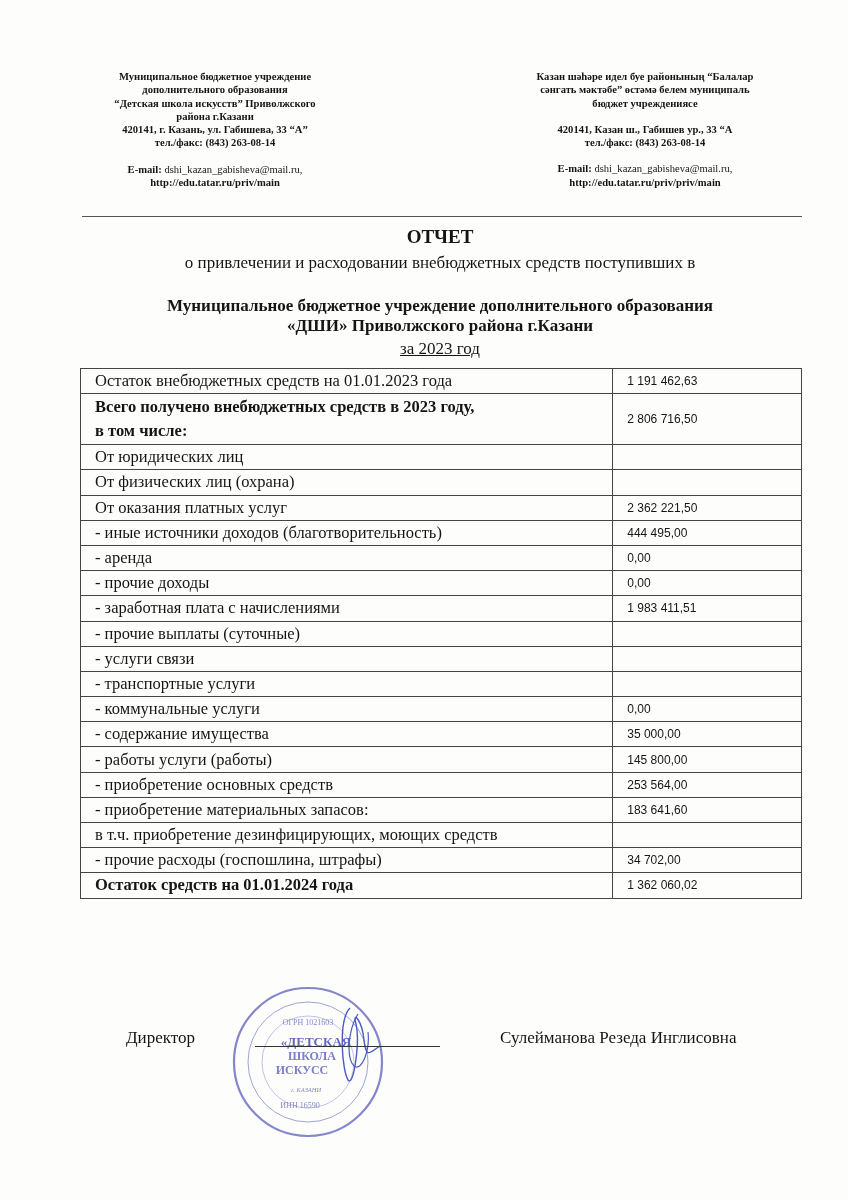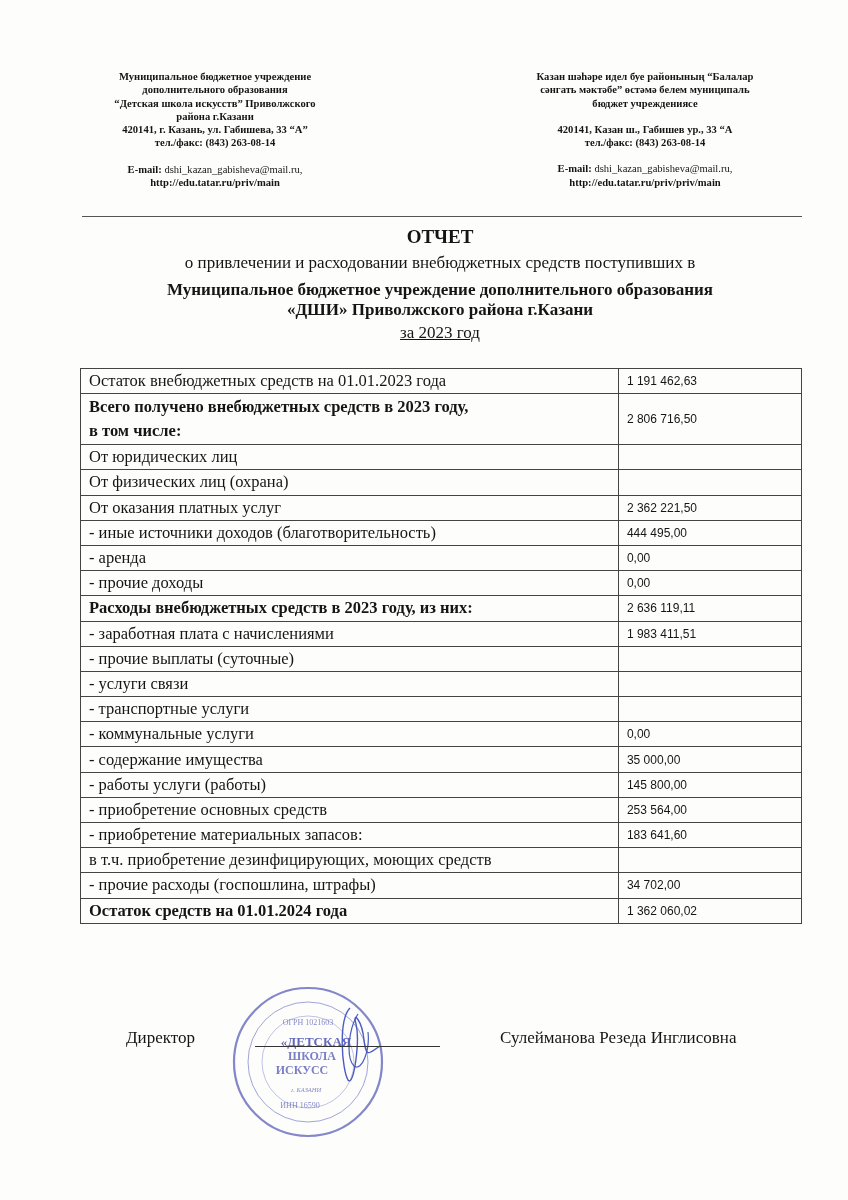--- a/index.html
+++ b/index.html
@@ -9,26 +9,26 @@
   }
   .hdr { position: absolute; top: 70px; text-align: center; font-weight: bold; font-size: 10.6px; line-height: 13.3px; }
   .hdr-left { left: 70px; width: 290px; }
   .hdr-right { left: 495px; width: 300px; }
   .hdr .gap { height: 13px; }
   .hdr .email-val { font-weight: normal; text-align: right; }
   .rule { position: absolute; left: 82px; top: 216px; width: 720px; height: 0; border-top: 1.3px solid #555; }
   .title-block { position: absolute; left: 80px; top: 226px; width: 720px; text-align: center; }
   .title { font-weight: bold; font-size: 19px; line-height: 22px; }
   .subtitle { font-size: 17px; line-height: 24px; margin-top: 3px; }
-  .org { font-weight: bold; font-size: 17px; line-height: 20px; margin-top: 5px; }
+  .org { font-weight: bold; font-size: 17px; line-height: 20px; margin-top: 21px; }
   .year { font-size: 17px; line-height: 22px; margin-top: 2px; text-decoration: underline; }
   table.report {
     position: absolute; left: 80px; top: 368px; width: 722px; border-collapse: collapse;
   }
-  table.report td { border: 1.2px solid #444; padding: 0 8px; height: 24.2px; font-size: 16.5px; line-height: 20px; margin-top: 12px; }
+  table.report td { border: 1.2px solid #444; padding: 0 14px; height: 24.2px; font-size: 16.5px; line-height: 20px; margin-top: 12px; }
   table.report td.label { width: 532px; }
   table.report td.val { width: 170px; text-align: left; font-family: "Liberation Sans", "DejaVu Sans", sans-serif; font-size: 12px; }
   table.report tr.tall td { height: 50px; }
   table.report tr.tall td.label { line-height: 24px; }
   table.report tr.bold td.label { font-weight: bold; }
   .sig-role { position: absolute; left: 126px; top: 1028px; font-size: 17px; }
   .sig-line { position: absolute; left: 255px; top: 1046px; width: 185px; border-top: 1px solid #333; }
   .sig-name { position: absolute; left: 492px; top: 1028px; font-size: 17px; margin-left: 8px; }
   .stamp { position: absolute; left: 230px; top: 980px; width: 165px; height: 160px; opacity: 0.85; }
 </style>
@@ -105,24 +105,20 @@
       <td class="val">444 495,00</td>
     </tr>
     <tr>
       <td class="label">- аренда</td>
       <td class="val">0,00</td>
     </tr>
     <tr>
       <td class="label">- прочие доходы</td>
       <td class="val">0,00</td>
     </tr>
-    <tr class="bold">
-      <td class="label">Расходы внебюджетных средств в 2023 году, из них:</td>
-      <td class="val">2 636 119,11</td>
-    </tr>
     <tr>
       <td class="label">- заработная плата с начислениями</td>
       <td class="val">1 983 411,51</td>
     </tr>
     <tr>
       <td class="label">- прочие выплаты (суточные)</td>
       <td class="val"></td>
     </tr>
     <tr>
       <td class="label">- услуги связи</td>

